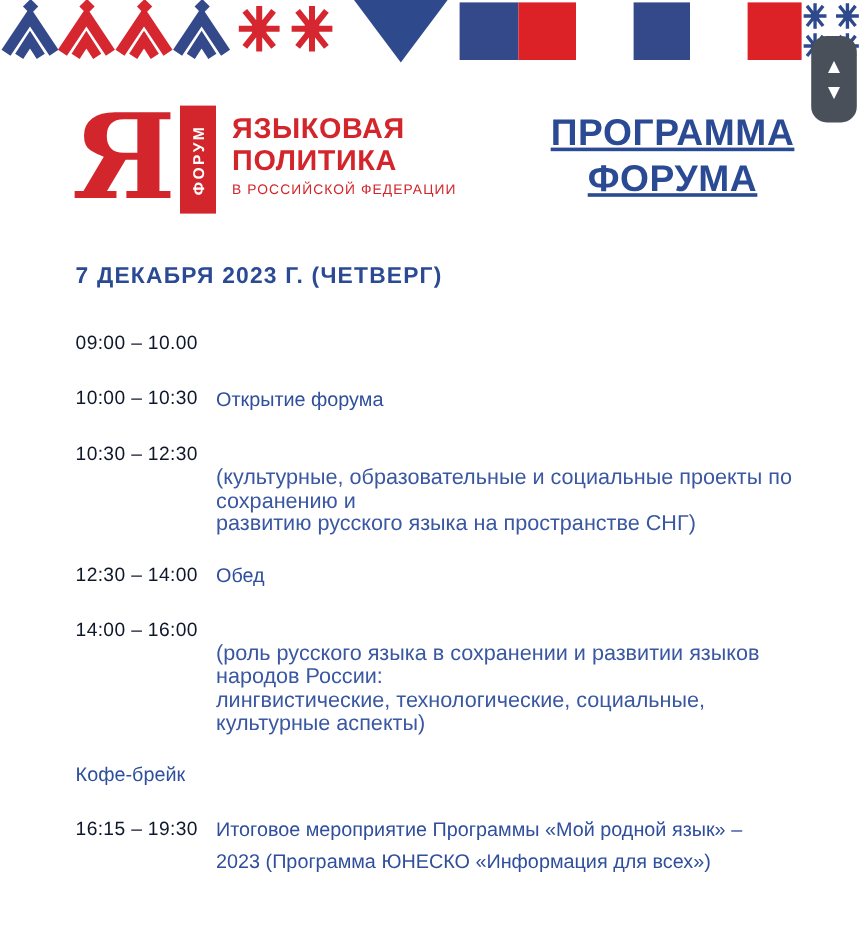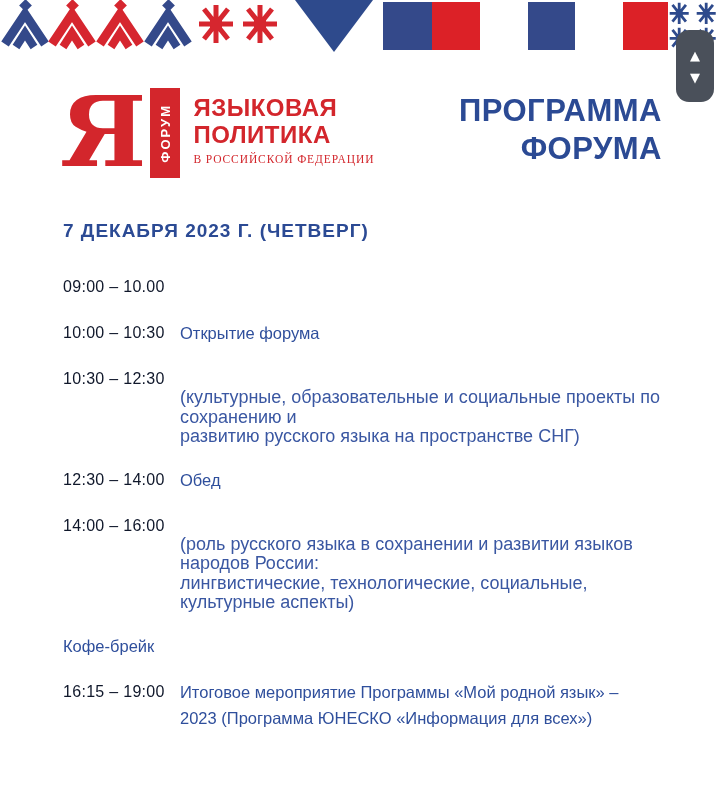--- a/index.html
+++ b/index.html
@@ -33,24 +33,24 @@
   }
   .logo-flag span{
     color:#ffffff;writing-mode:vertical-rl;transform:rotate(180deg);
     font-size:13px;font-weight:bold;letter-spacing:2px;
   }
   .logo-text{margin-left:13px;padding-top:8px;}
   .logo-title{
     color:#D3262C;font-weight:bold;font-size:24px;line-height:27px;
     letter-spacing:0.5px;white-space:pre-line;
   }
-  .logo-sub{color:#D3262C;font-size:11.5px;letter-spacing:0.9px;margin-top:5px;font-family:Liberation Serif, serif;}
+  .logo-sub{color:#D3262C;font-size:11.5px;letter-spacing:0.9px;margin-top:5px;}
   .program-title{
     margin-left:auto;color:#2B4A94;font-weight:bold;font-size:31px;
-    line-height:38px;letter-spacing:0.5px;white-space:pre-line;padding-top:6px;text-align:right;
+    line-height:38px;letter-spacing:0.5px;white-space:pre-line;padding-top:6px;text-align:center;text-decoration:underline;
   }
   
   .date-heading{
     color:#2B4A94;font-weight:bold;font-size:19px;letter-spacing:1px;
     margin:42px 58px 0 63px;
   }
   
   .schedule{margin:32px 55px 0 63px;}
   .row{display:flex;margin-bottom:20px;}
   .time{
@@ -159,20 +159,20 @@
 лингвистические, технологические, социальные, культурные аспекты)</div>
     </div>
   </div>
     <div class="row">
     <div class="desc">
       <div class="title">Кофе-брейк</div>
 
     </div>
   </div>
     <div class="row">
-    <div class="time">16:15 – 19:00</div>
+    <div class="time">16:15 – 19:30</div>
     <div class="desc">
       <div class="title">Итоговое мероприятие Программы «Мой родной язык» –
 2023 (Программа ЮНЕСКО «Информация для всех»)</div>
 
     </div>
   </div>
   </div>
 
 </body></html>

